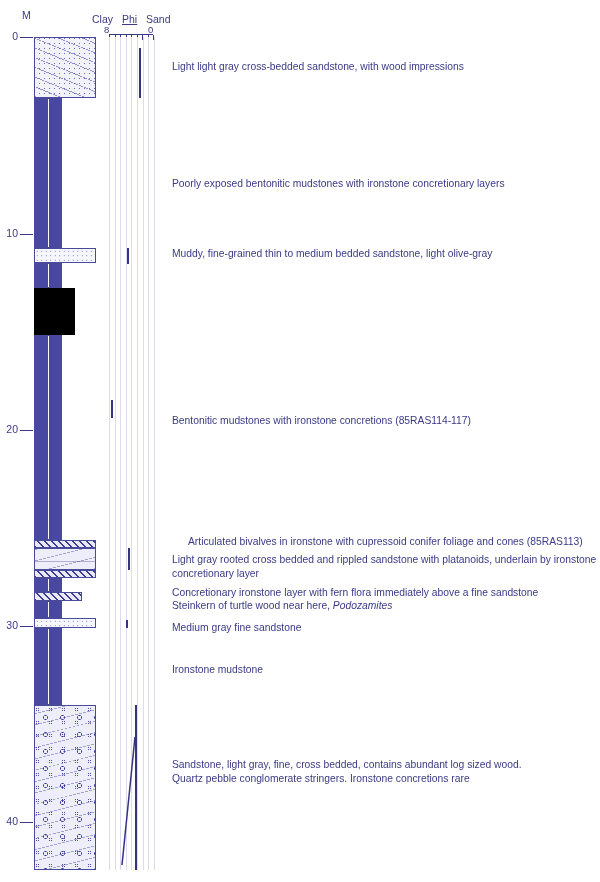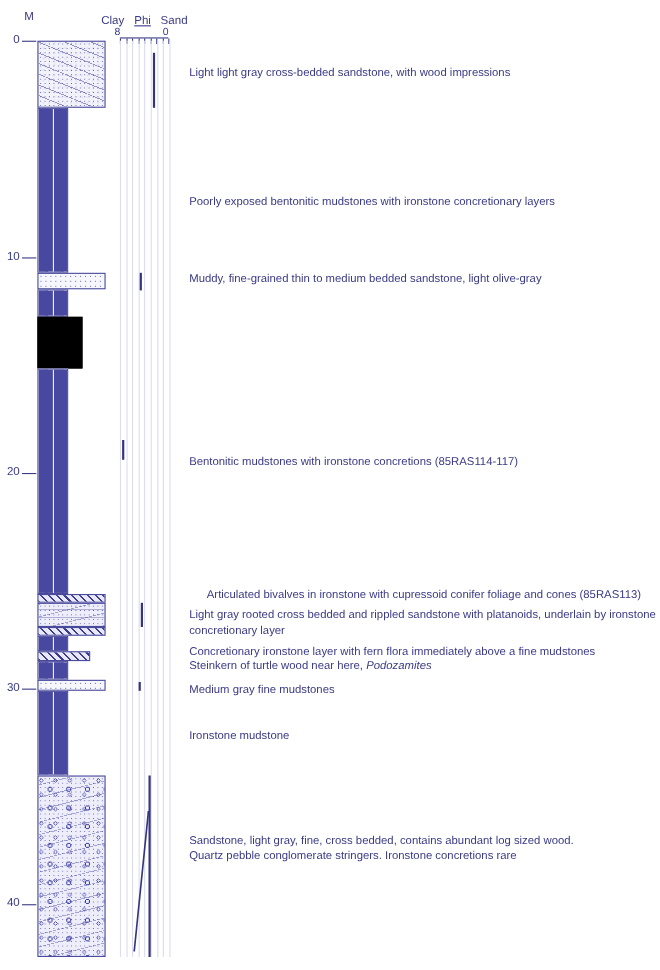--- a/index.html
+++ b/index.html
@@ -171,21 +171,21 @@
     </div>
 
   <div id="descs">
       <div class="desc" style="left: 172px; top: 60px;">Light light gray cross-bedded sandstone, with wood impressions</div>
       <div class="desc" style="left: 172px; top: 177px;">Poorly exposed bentonitic mudstones with ironstone concretionary layers</div>
       <div class="desc" style="left: 172px; top: 247px;">Muddy, fine-grained thin to medium bedded sandstone, light olive-gray</div>
       <div class="desc" style="left: 172px; top: 414px;">Bentonitic mudstones with ironstone concretions (85RAS114-117)</div>
       <div class="desc" style="left: 188px; top: 535px;">Articulated bivalves in ironstone with cupressoid conifer foliage and cones (85RAS113)</div>
       <div class="desc" style="left: 172px; top: 553px;">Light gray rooted cross bedded and rippled sandstone with platanoids, underlain by ironstone
 concretionary layer</div>
-      <div class="desc" style="left: 172px; top: 586px;">Concretionary ironstone layer with fern flora immediately above a fine mudstones</div>
-      <div class="desc" style="left: 172px; top: 621px;">Medium gray fine mudstones</div>
+      <div class="desc" style="left: 172px; top: 586px;">Concretionary ironstone layer with fern flora immediately above a fine sandstone</div>
+      <div class="desc" style="left: 172px; top: 621px;">Medium gray fine sandstone</div>
       <div class="desc" style="left: 172px; top: 663px;">Ironstone mudstone</div>
       <div class="desc" style="left: 172px; top: 758px;">Sandstone, light gray, fine, cross bedded, contains abundant log sized wood.
 Quartz pebble conglomerate stringers. Ironstone concretions rare</div>
       <div class="desc" style="left: 172px; top: 599px;"><span>Steinkern of turtle wood near here, </span><i>Podozamites</i></div>
     </div>
 
 </div>
 
 </body></html>

